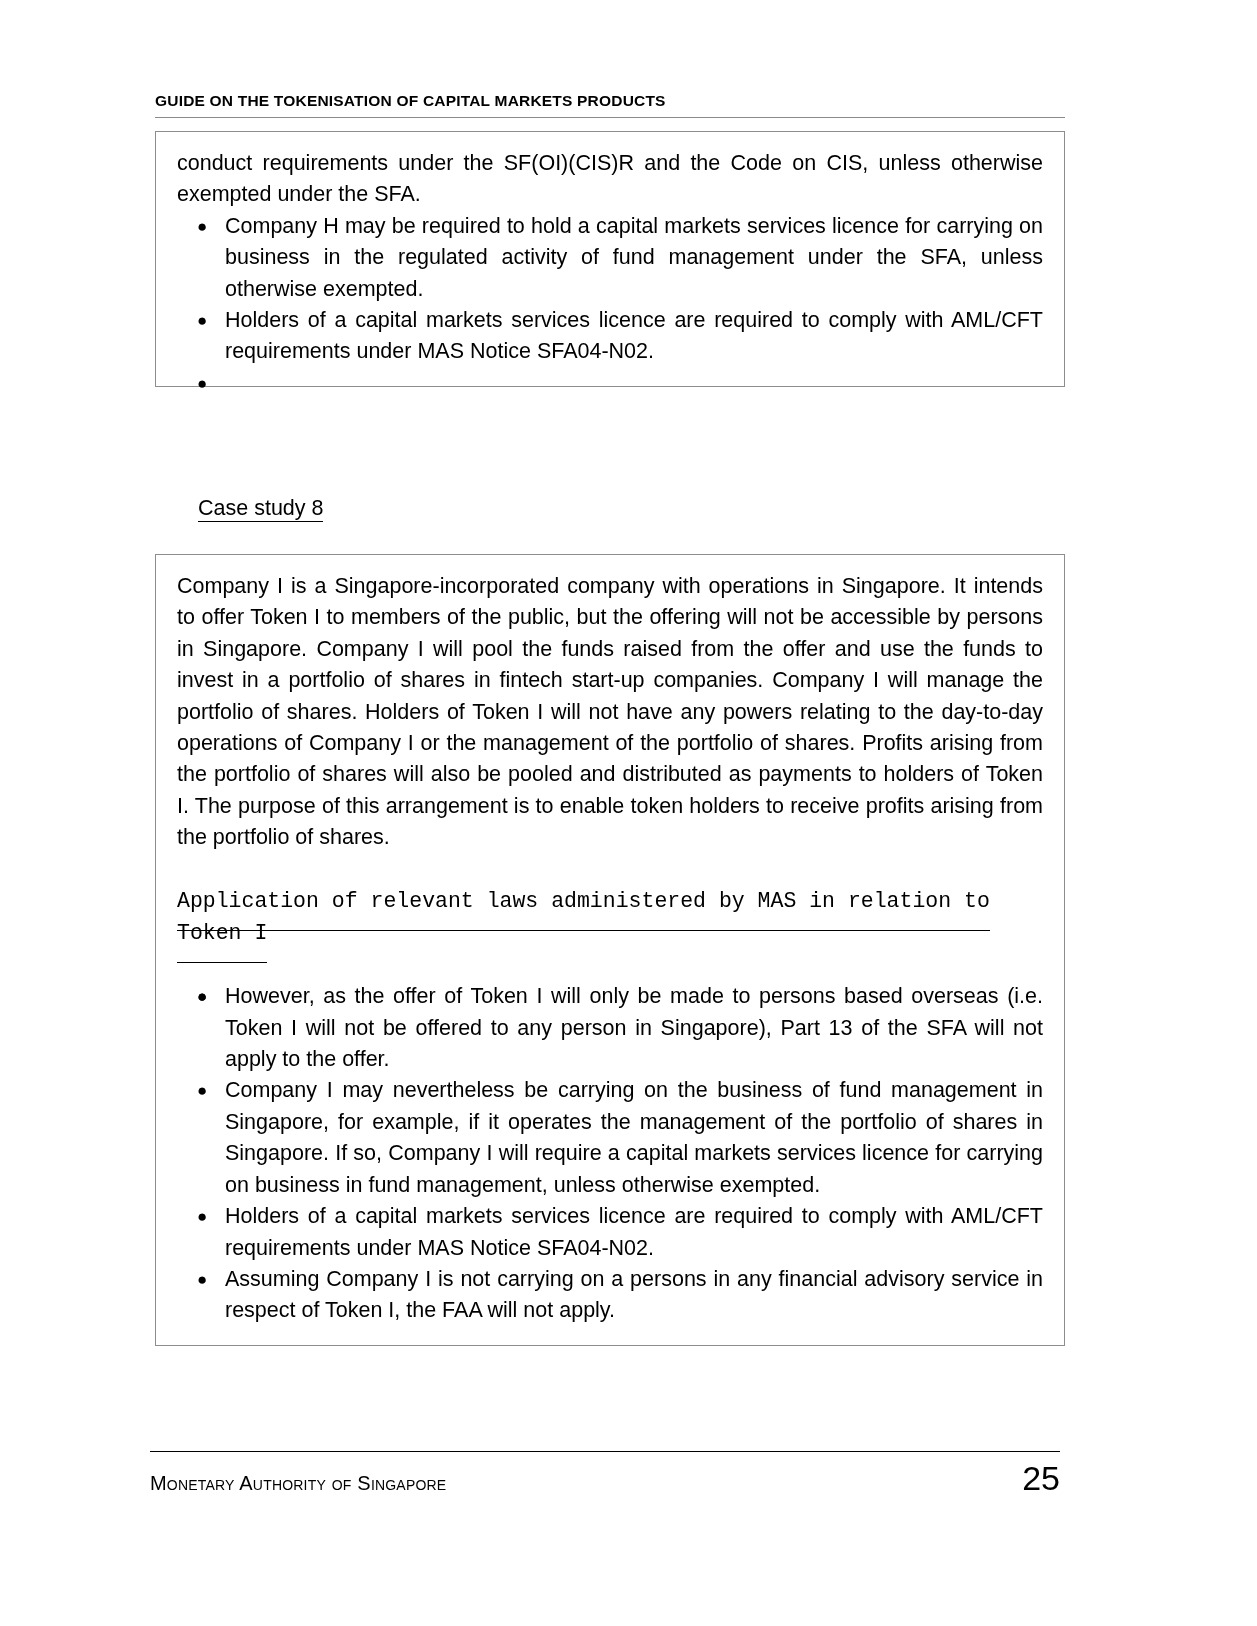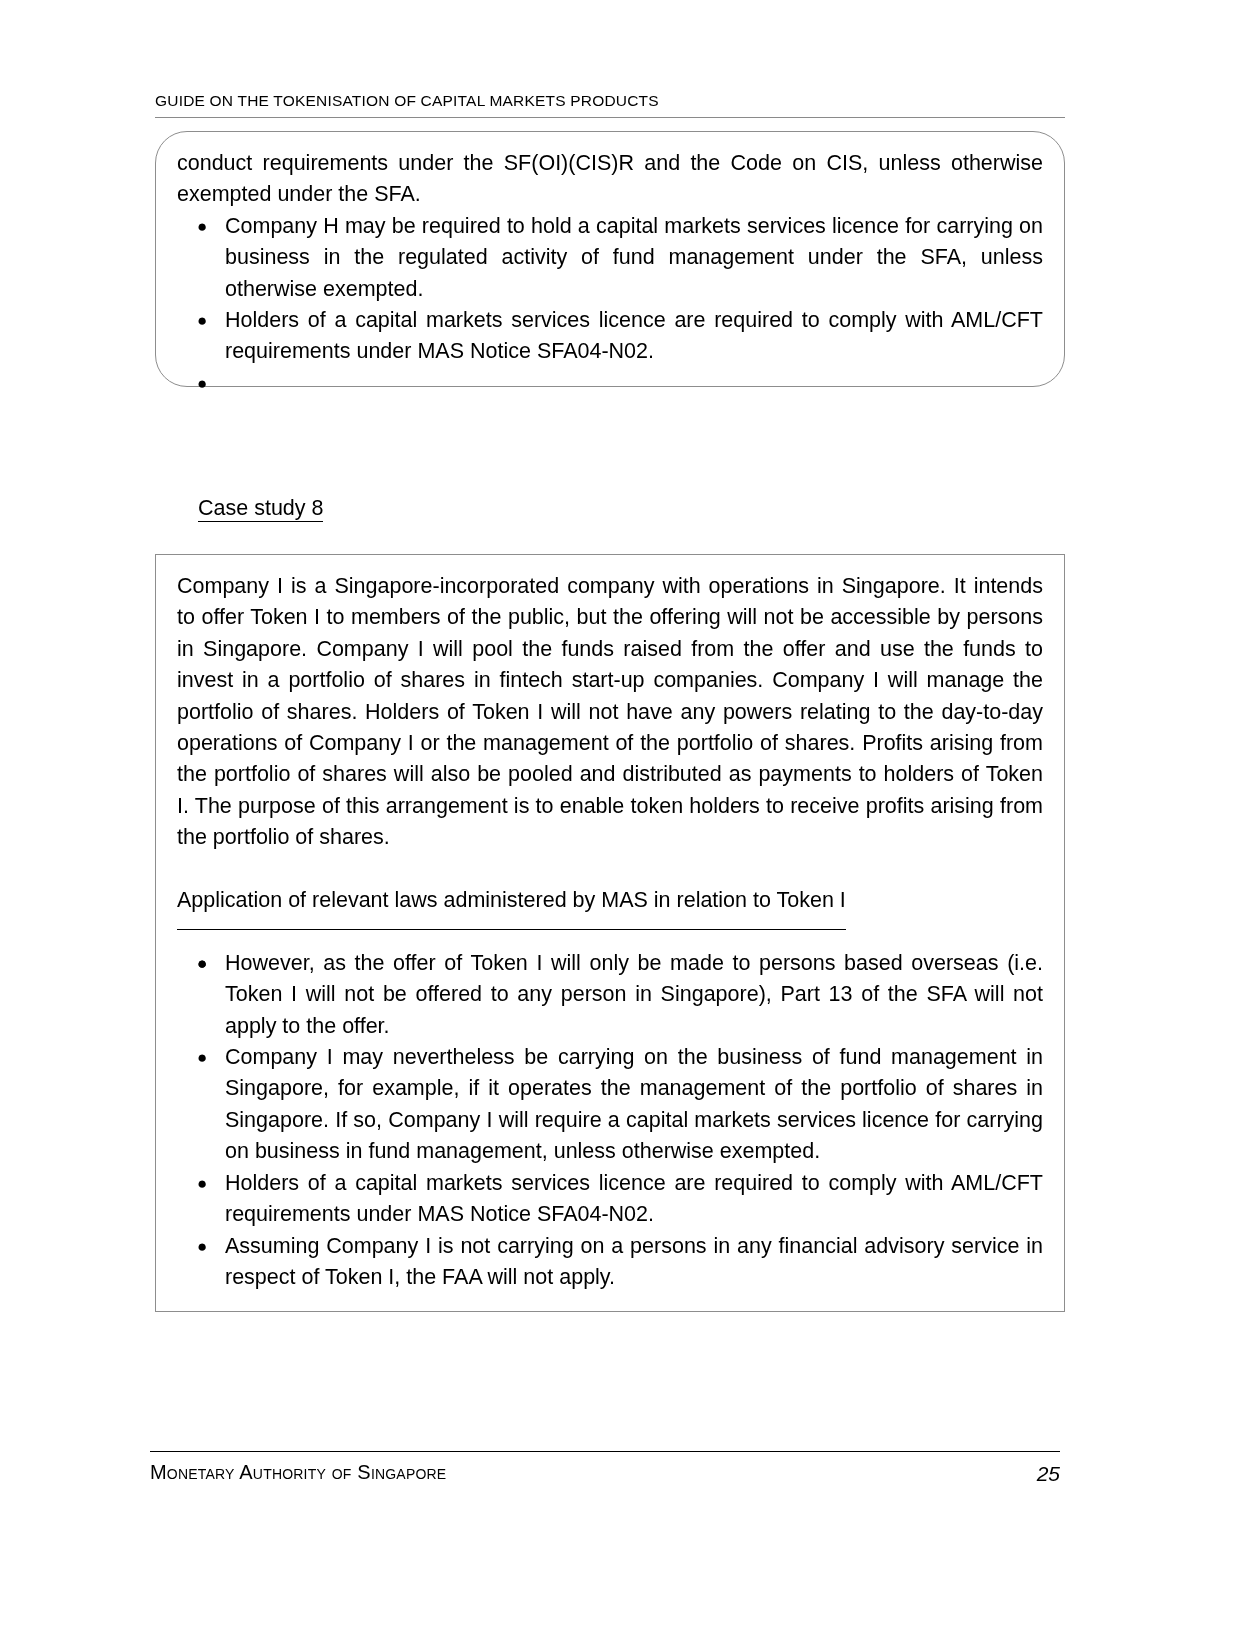--- a/index.html
+++ b/index.html
@@ -24,40 +24,40 @@
 
   
   .doc-header {
     position: absolute;
     left: 155px;
     top: 92px;
     width: 910px;
   }
   .doc-header-title {
     font-size: 15.5px;
-    font-weight: normal;
+    font-weight: bold;
     letter-spacing: 0.2px;
     white-space: nowrap;
     padding-bottom: 7px;
   }
   .doc-header-rule {
     border-bottom: 1.6px solid #8a8a8a;
     width: 100%;
   }
 
   
   .box {
     position: absolute;
     left: 155px;
     box-sizing: border-box;
     border: 1.4px solid #8d8d8d;
     background: #ffffff;
     padding: 16px 21px 18px 21px;
   }
-  #box-one  { top: 131px; width: 910px; border-radius: 32px; }
+  #box-one  { top: 131px; width: 910px; }
   #box-two  { top: 554px; width: 910px; }
 
   .para {
     font-size: 21.5px;
     line-height: 31.4px;
     text-align: justify;
     text-justify: inter-word;
     margin: 0;
     hyphens: none;
   }
@@ -96,21 +96,21 @@
     line-height: 31.4px;
     margin-left: 43px;
   }
   .case-heading span { border-bottom: 1.3px solid #000; padding-bottom: 1px; }
 
   .sub-heading {
     font-size: 21.5px;
     line-height: 31.4px;
     margin: 0;
   }
-  .sub-heading span { border-bottom: 1.3px solid #000; padding-bottom: 17px; }
+  .sub-heading span { border-bottom: 1.3px solid #000; padding-bottom: 17px; font-family: Liberation Mono, monospace; }
 
   
   .doc-footer {
     position: absolute;
     left: 150px;
     top: 1451px;
     width: 910px;
   }
   .doc-footer-rule {
     border-bottom: 1.6px solid #000000;
@@ -122,23 +122,22 @@
     justify-content: space-between;
     padding-top: 9px;
   }
   .footer-org {
     font-size: 20px;
     font-variant: small-caps;
     letter-spacing: 0.2px;
     white-space: nowrap;
   }
   .footer-pageno {
-    font-size: 21px;
+    font-size: 34px;
     line-height: 1;
-    font-style: italic;
   }
 </style>
 </head>
 <body>
 
 <div class="page">
 
   <div class="doc-header">
     <div class="doc-header-title">GUIDE ON THE TOKENISATION OF CAPITAL MARKETS PRODUCTS</div>
     <div class="doc-header-rule"></div>

